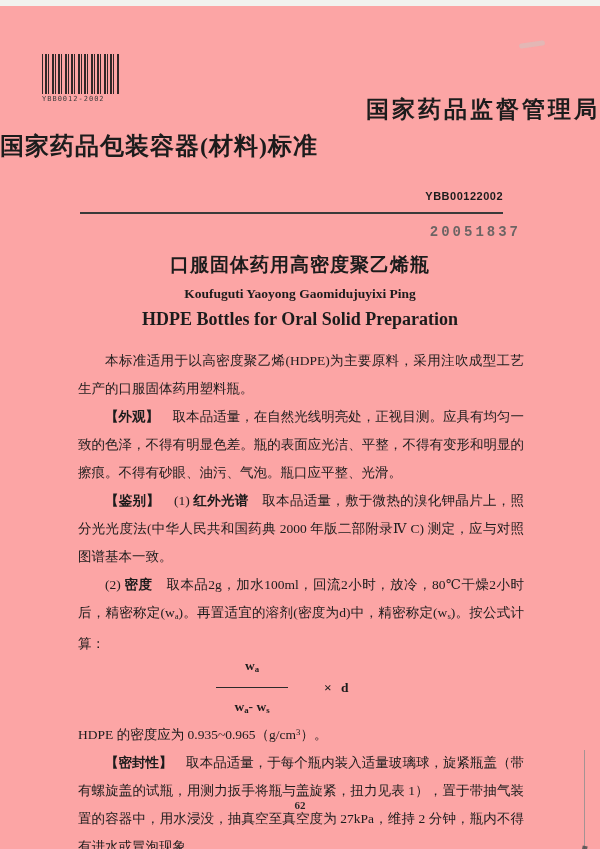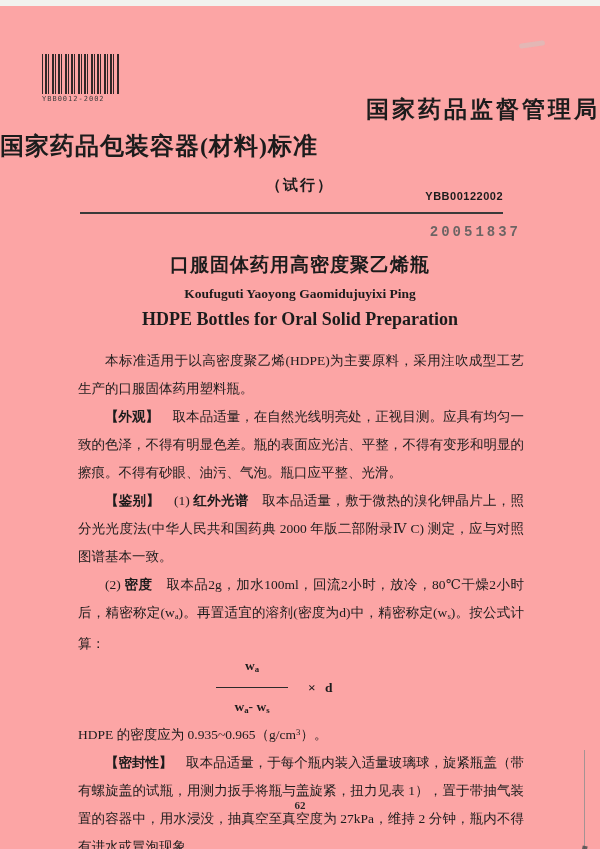--- a/index.html
+++ b/index.html
@@ -79,20 +79,21 @@
   }
   .doc-body p { margin: 0; text-indent: 2em; }
   .doc-body p.no-indent { text-indent: 0; }
   sub { font-size: .65em; vertical-align: -0.2em; }
   sup { font-size: .65em; vertical-align: .45em; }
   
   .formula {
     display: flex; align-items: center;
     padding-left: 138px; height: 56px; margin: 2px 0 2px 0;
     font-weight: 600;
+    gap: 16px;
   }
   .fraction { display: inline-flex; flex-direction: column; align-items: center; }
   .frac-num { margin-bottom: 1px; }
   .frac-line { width: 72px; border-top: 1.6px solid #2a2a2a; margin: 3px 0; }
   .frac-den { margin-top: 2px; }
   .frac-mult { margin-left: 20px; letter-spacing: 3px; }
   
   .page-number {
     position: absolute; top: 793px; left: 0; right: 0;
     text-align: center; font-size: 11px; font-weight: bold; color: #2a2a2a;
@@ -118,21 +119,20 @@
 
   <div class="barcode-block">
     <div class="barcode"></div>
     <div class="barcode-label">YBB0012-2002</div>
   </div>
 
   <div class="scan-smudge"></div>
 
   <div class="title1">国家药品监督管理局</div>
   <div class="title2">国家药品包装容器(材料)标准</div>
-  <div class="trial">（试行）</div>
 
   <div class="std-no">YBB00122002</div>
   <div class="header-rule"></div>
   <div class="stamp">20051837</div>
 
   <div class="doc-title-cn">口服固体药用高密度聚乙烯瓶</div>
   <div class="doc-title-pinyin">Koufuguti Yaoyong Gaomidujuyixi Ping</div>
   <div class="doc-title-en">HDPE Bottles for Oral Solid Preparation</div>
 
   <div class="doc-body">

